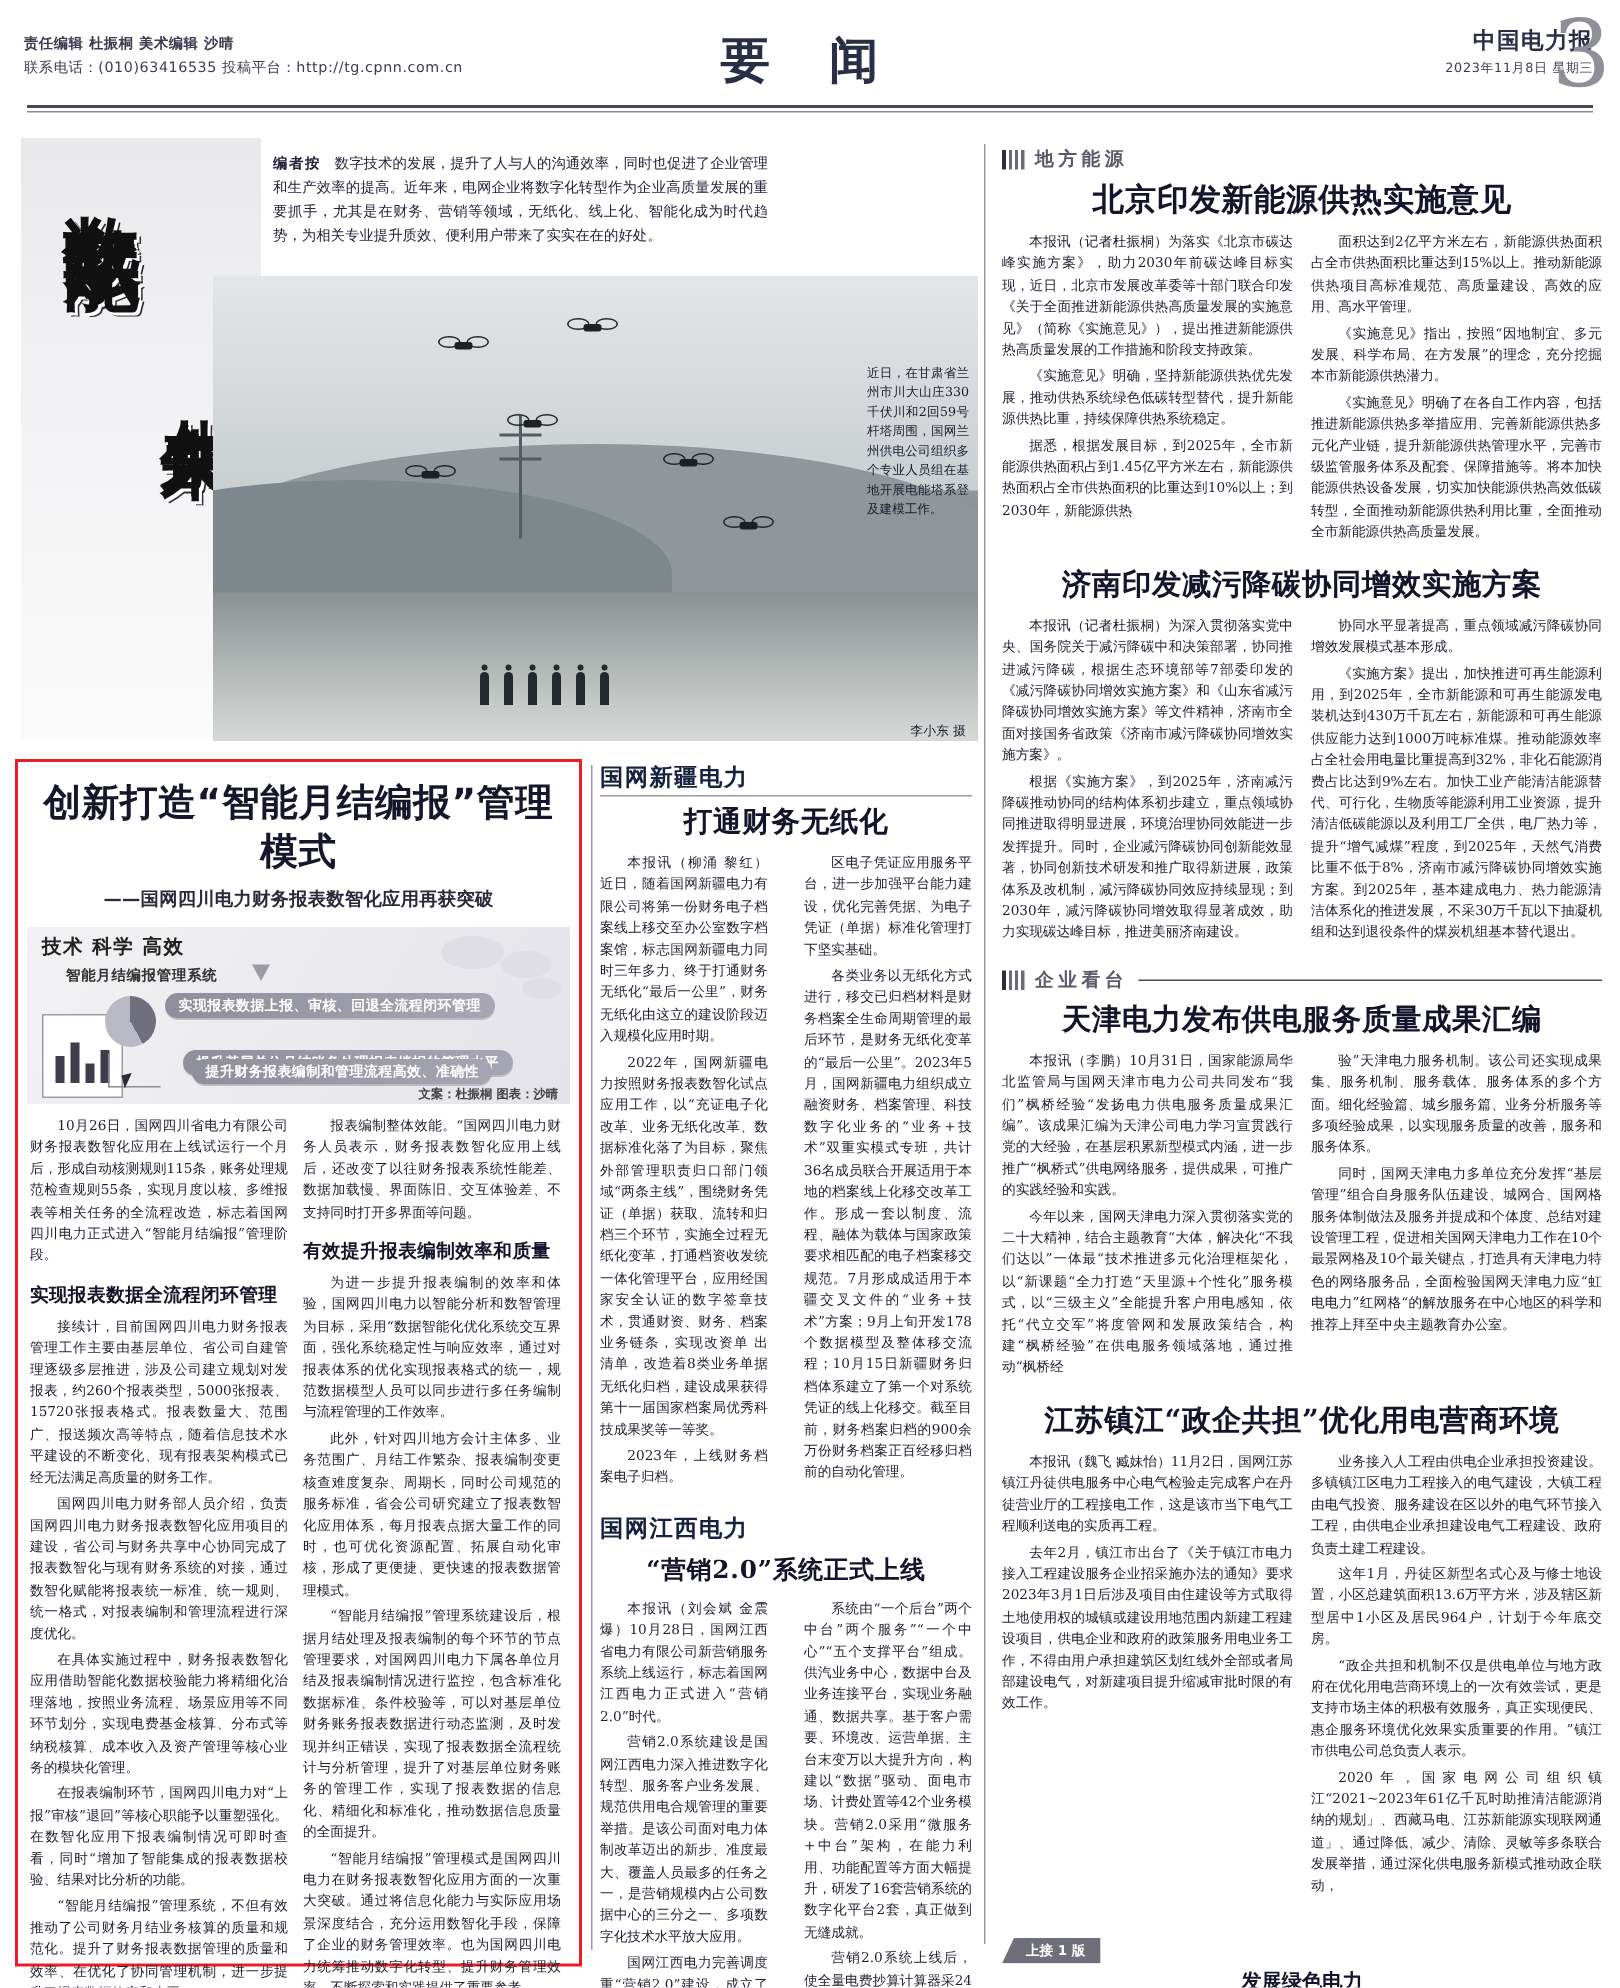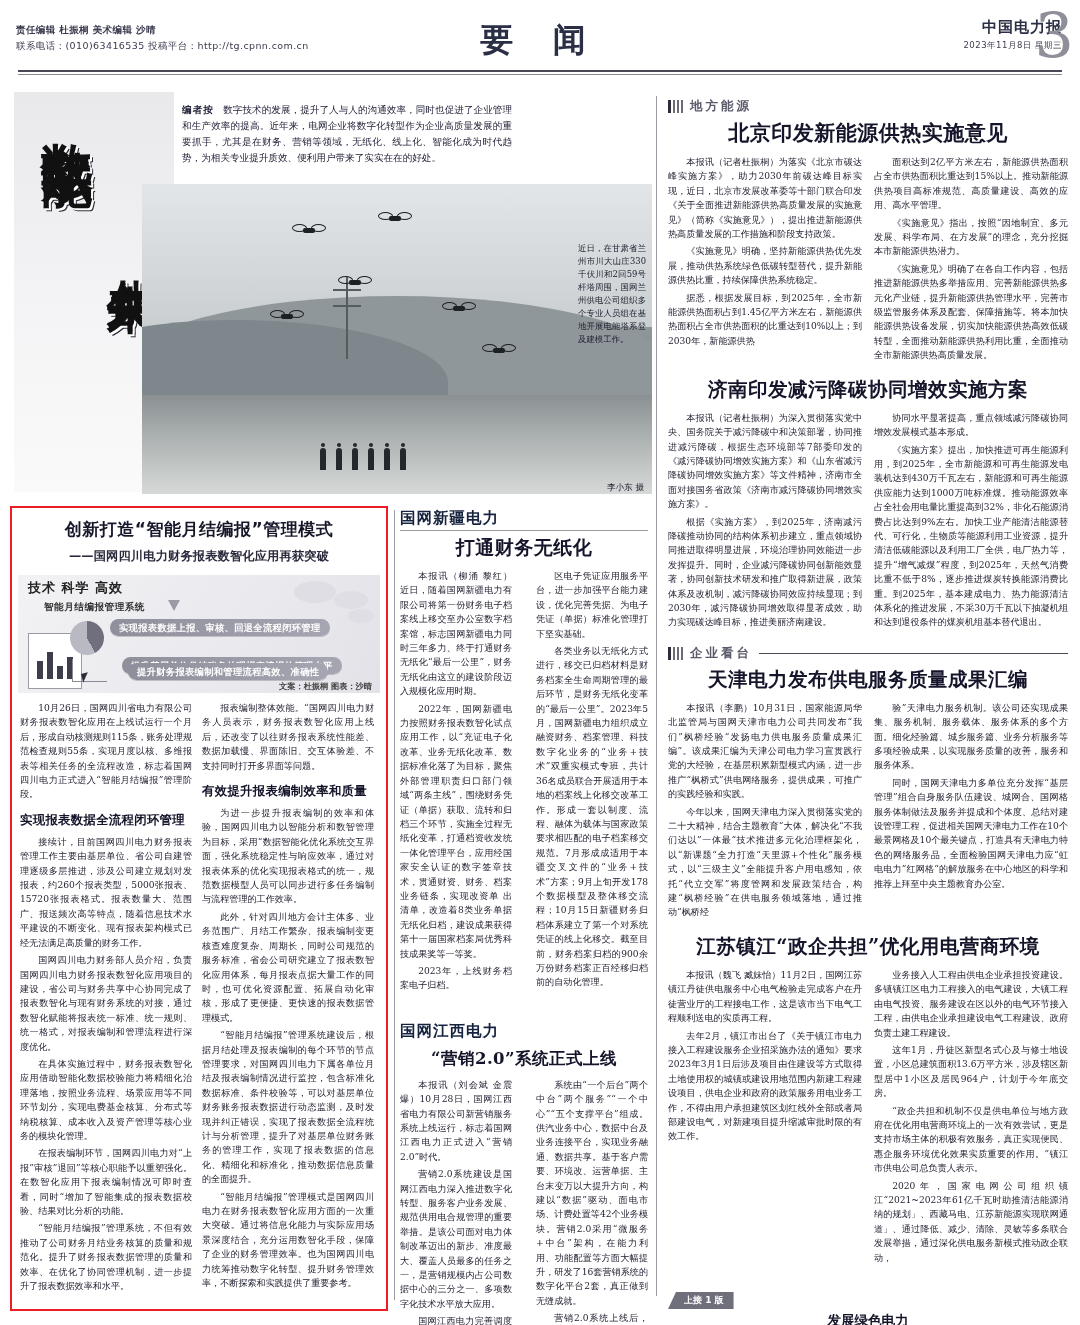--- a/index.html
+++ b/index.html
@@ -60,21 +60,21 @@
   .person:after{content:"";position:absolute;left:1px;top:-5px;width:4px;height:4px;background:#23282b;border-radius:50%;}
   .photo-cap{position:absolute;right:8px;top:150px;width:68px;font-size:8.4px;line-height:13px;
              color:#1c1c2c;font-family:"DejaVu Serif","Liberation Serif",serif;text-align:justify;}
   .photo-credit{position:absolute;right:10px;bottom:-2px;font-size:8.6px;color:#1c1c2c;
                 font-family:"DejaVu Serif","Liberation Serif",serif;}
 
   
   .redbox{position:absolute;left:10px;top:506px;width:378px;height:805px;
           border:2.5px solid #ee1c24;background:#fff;box-sizing:border-box;}
   .rb-head{padding:10px 8px 0 8px;text-align:center;}
-  .rb-title{font-size:17px;font-weight:bold;color:#17172b;letter-spacing:.5px;
+  .rb-title{font-size:25px;font-weight:bold;color:#17172b;letter-spacing:.5px;
             font-family:"DejaVu Sans","Liberation Sans",sans-serif;}
   .rb-sub{margin-top:7px;font-size:12.2px;font-weight:bold;color:#2a2a3c;letter-spacing:.2px;}
 
   .infobox{margin:10px 6px 0 6px;height:118px;position:relative;
            background:linear-gradient(120deg,#f2f2f4 0%,#e9e9ee 60%,#e2e2e8 100%);}
   .ib-tag{position:absolute;left:10px;top:4px;font-size:13px;font-weight:bold;color:#222;letter-spacing:1px;}
   .ib-sys{position:absolute;left:26px;top:26px;font-size:9.6px;font-weight:bold;color:#333;letter-spacing:.5px;}
   .ib-arrow{position:absolute;left:150px;top:25px;width:0;height:0;border-left:6px solid transparent;
             border-right:6px solid transparent;border-top:11px solid #9b9ba6;}
   .ib-cloud{position:absolute;border-radius:50%;background:#dedee4;}
@@ -269,21 +269,21 @@
         <p class="ptxt">本报讯（柳涌  黎红）近日，随着国网新疆电力有限公司将第一份财务电子档案线上移交至办公室数字档案馆，标志国网新疆电力同时三年多力、终于打通财务无纸化“最后一公里”，财务无纸化由这立的建设阶段迈入规模化应用时期。</p>
         <p class="ptxt">2022年，国网新疆电力按照财务报表数智化试点应用工作，以“充证电子化改革、业务无纸化改革、数据标准化落了为目标，聚焦外部管理职责归口部门领域“两条主线”，围绕财务凭证（单据）获取、流转和归档三个环节，实施全过程无纸化变革，打通档资收发统一体化管理平台，应用经国家安全认证的数字签章技术，贯通财资、财务、档案业务链条，实现改资单 出清单，改造着8类业务单据无纸化归档，建设成果获得第十一届国家档案局优秀科技成果奖等一等奖。</p>
         <p class="ptxt">2023年，上线财务档案电子归档。</p>
       </div>
       <div class="c">
         <p class="ptxt">区电子凭证应用服务平台，进一步加强平台能力建设，优化完善凭据、为电子凭证（单据）标准化管理打下坚实基础。</p>
         <p class="ptxt">各类业务以无纸化方式进行，移交已归档材料是财务档案全生命周期管理的最后环节，是财务无纸化变革的“最后一公里”。2023年5月，国网新疆电力组织成立融资财务、档案管理、科技数字化业务的“业务+技术”双重实模式专班，共计36名成员联合开展适用于本地的档案线上化移交改革工作。形成一套以制度、流程、融体为载体与国家政策要求相匹配的电子档案移交规范。7月形成成适用于本疆交叉文件的“业务+技术”方案；9月上旬开发178个数据模型及整体移交流程；10月15日新疆财务归档体系建立了第一个对系统凭证的线上化移交。截至目前，财务档案归档的900余万份财务档案正百经移归档前的自动化管理。</p>
       </div>
     </div>
 
-    <div class="kicker" style="margin-top:25px">国网江西电力</div>
+    <div class="kicker" style="margin-top:13px">国网江西电力</div>
     <div class="headline sm">“营销2.0”系统正式上线</div>
     <div class="two">
       <div class="c">
         <p class="ptxt">本报讯（刘会斌  金震爆）10月28日，国网江西省电力有限公司新营销服务系统上线运行，标志着国网江西电力正式进入“营销2.0”时代。</p>
         <p class="ptxt">营销2.0系统建设是国网江西电力深入推进数字化转型、服务客户业务发展、规范供用电合规管理的重要举措。是该公司面对电力体制改革迈出的新步、准度最大、覆盖人员最多的任务之一，是营销规模内占公司数据中心的三分之一、多项数字化技术水平放大应用。</p>
         <p class="ptxt">国网江西电力完善调度重“营销2.0”建设，成立了由总经理担任组长、按营销服务中心、省电通公司、各地市公司等专业部门为分工的300余人组建工作小组。已5月25日启动来，历经5个月的风风雨雨、日夜攻坚，创造了数字化建设“江西速度”。</p>
 
       </div>
       <div class="c">
         <p class="ptxt">系统由“一个后台”两个中台”两个服务”“一个中心”“五个支撑平台”组成。供汽业务中心，数据中台及业务连接平台，实现业务融通、数据共享。基于客户需要、环境改、运营单据、主台末变万以大提升方向，构建以“数据”驱动、面电市场、计费处置等42个业务模块。营销2.0采用“微服务+中台”架构，在能力利用、功能配置等方面大幅提升，研发了16套营销系统的数字化平台2套，真正做到无缝成就。</p>
@@ -316,21 +316,21 @@
     </div>
 
     <div class="rc-head sm" style="margin-top:10px">济南印发减污降碳协同增效实施方案</div>
     <div class="rtwo">
       <div class="c">
         <p class="ptxt">本报讯（记者杜振桐）为深入贯彻落实党中央、国务院关于减污降碳中和决策部署，协同推进减污降碳，根据生态环境部等7部委印发的《减污降碳协同增效实施方案》和《山东省减污降碳协同增效实施方案》等文件精神，济南市全面对接国务省政策《济南市减污降碳协同增效实施方案》。</p>
         <p class="ptxt">根据《实施方案》，到2025年，济南减污降碳推动协同的结构体系初步建立，重点领域协同推进取得明显进展，环境治理协同效能进一步发挥提升。同时，企业减污降碳协同创新能效显著，协同创新技术研发和推广取得新进展，政策体系及改机制，减污降碳协同效应持续显现；到2030年，减污降碳协同增效取得显著成效，助力实现碳达峰目标，推进美丽济南建设。</p>
       </div>
       <div class="c">
         <p class="ptxt">协同水平显著提高，重点领域减污降碳协同增效发展模式基本形成。</p>
-        <p class="ptxt">《实施方案》提出，加快推进可再生能源利用，到2025年，全市新能源和可再生能源发电装机达到430万千瓦左右，新能源和可再生能源供应能力达到1000万吨标准煤。推动能源效率占全社会用电量比重提高到32%，非化石能源消费占比达到9%左右。加快工业产能清洁能源替代、可行化，生物质等能源利用工业资源，提升清洁低碳能源以及利用工厂全供，电厂热力等，提升“增气减煤”程度，到2025年，天然气消费比重不低于8%，逐步推进煤炭转换能源消费比重。到2025年，基本建成电力、热力能源清洁体系化的推进发展，不采30万千瓦以下抽凝机组和达到退役条件的煤炭机组基本替代退出。</p>
+        <p class="ptxt">《实施方案》提出，加快推进可再生能源利用，到2025年，全市新能源和可再生能源发电装机达到430万千瓦左右，新能源和可再生能源供应能力达到1000万吨标准煤。推动能源效率占全社会用电量比重提高到32%，非化石能源消费占比达到9%左右。加快工业产能清洁能源替代、可行化，生物质等能源利用工业资源，提升清洁低碳能源以及利用工厂全供，电厂热力等，提升“增气减煤”程度，到2025年，天然气消费比重不低于8%，济南市减污降碳协同增效实施方案。到2025年，基本建成电力、热力能源清洁体系化的推进发展，不采30万千瓦以下抽凝机组和达到退役条件的煤炭机组基本替代退出。</p>
       </div>
     </div>
 
     <div class="sect-label" style="margin-top:12px">
       <span class="sect-icon"></span>
       <span class="sect-name">企业看台</span>
       <span class="sect-rule"></span>
     </div>
     <div class="rc-head sm">天津电力发布供电服务质量成果汇编</div>
     <div class="rtwo">

